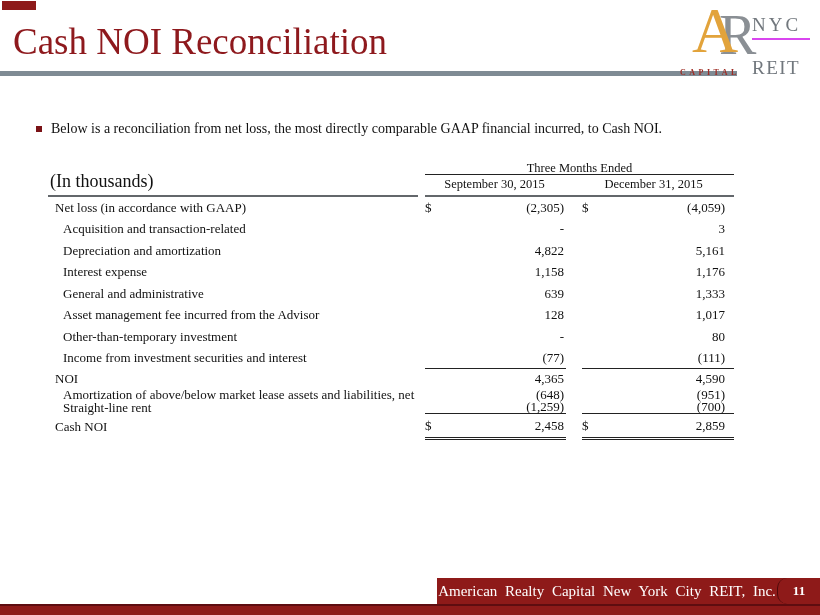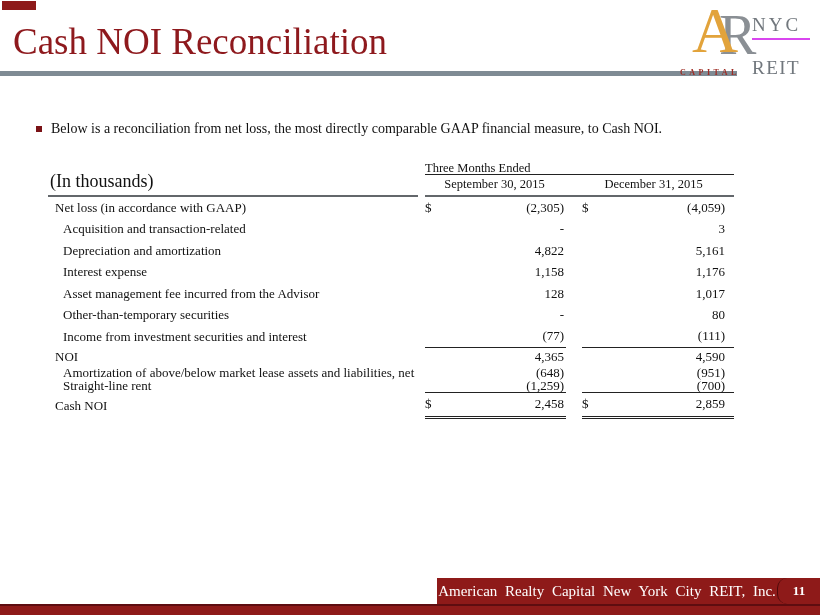--- a/index.html
+++ b/index.html
@@ -30,21 +30,21 @@
   
   .fin-table { position:absolute; left:48px; top:162px; width:686px; font-size:13px; color:#111; }
   .lblcol { width:370px; margin-right:7px; box-sizing:border-box; flex:none; }
   .num-area { width:309px; display:flex; flex:none; box-sizing:border-box; }
   .c1 { width:145px; margin-right:16px; box-sizing:border-box; padding-right:2px;
         display:flex; justify-content:space-between; align-items:center; }
   .c2 { width:156px; box-sizing:border-box; padding-right:9px;
         display:flex; justify-content:space-between; align-items:center; }
 
   .tme-row { display:flex; height:13px; box-sizing:border-box; }
-  .tme-row .num-area { display:block; text-align:left; font-size:12.5px; line-height:12px;
+  .tme-row .num-area { display:block; text-align:center; font-size:12.5px; line-height:12px;
                        border-bottom:1px solid #222; }
   .hdr-row { display:flex; height:22px; box-sizing:border-box; }
   .hdr-row .lblcol { border-bottom:2px solid #63676b; display:flex; align-items:flex-end;
                      padding-bottom:3px; padding-left:2px; font-size:18px; }
   .hdr-row .num-area { border-bottom:2px solid #63676b; }
   .hdr-row .c1, .hdr-row .c2 { justify-content:center; align-items:flex-end; padding-bottom:3px; font-size:12.5px; }
 
   .trow { display:flex; height:21.5px; align-items:stretch; }
   .trow .lbl { width:370px; margin-right:7px; padding-left:7px; box-sizing:border-box;
                display:flex; align-items:center; line-height:1.05; }
@@ -77,21 +77,21 @@
   <div class="logo">
     <span class="logo-r">R</span>
     <span class="logo-a">A</span>
     <span class="logo-capital">CAPITAL</span>
     <span class="logo-nyc">NYC</span>
     <span class="logo-reit">REIT</span>
   </div>
 
   <div class="bullet-row">
     <span class="bullet-sq"></span>
-    <span class="bullet-text">Below is a reconciliation from net loss, the most directly comparable GAAP financial measure, to Cash NOI.</span>
+    <span class="bullet-text">Below is a reconciliation from net loss, the most directly comparable GAAP financial incurred, to Cash NOI.</span>
   </div>
 
   <div class="fin-table">
     <div class="tme-row">
       <div class="lblcol"></div>
       <div class="num-area">Three Months Ended</div>
     </div>
     <div class="hdr-row">
       <div class="lblcol">(In thousands)</div>
       <div class="num-area">
@@ -146,34 +146,47 @@
               <span></span>
               <span>1,158</span>
             </div>
             <div class="c2">
               <span></span>
               <span>1,176</span>
             </div>
           </div>
         </div>
         <div class="trow indent">
+          <div class="lbl">General and administrative</div>
+          <div class="num-area">
+            <div class="c1">
+              <span></span>
+              <span>639</span>
+            </div>
+            <div class="c2">
+              <span></span>
+              <span>1,333</span>
+            </div>
+          </div>
+        </div>
+        <div class="trow indent">
           <div class="lbl">Asset management fee incurred from the Advisor</div>
           <div class="num-area">
             <div class="c1">
               <span></span>
               <span>128</span>
             </div>
             <div class="c2">
               <span></span>
               <span>1,017</span>
             </div>
           </div>
         </div>
         <div class="trow indent">
-          <div class="lbl">Other-than-temporary securities</div>
+          <div class="lbl">Other-than-temporary investment</div>
           <div class="num-area">
             <div class="c1">
               <span></span>
               <span>-</span>
             </div>
             <div class="c2">
               <span></span>
               <span>80</span>
             </div>
           </div>

